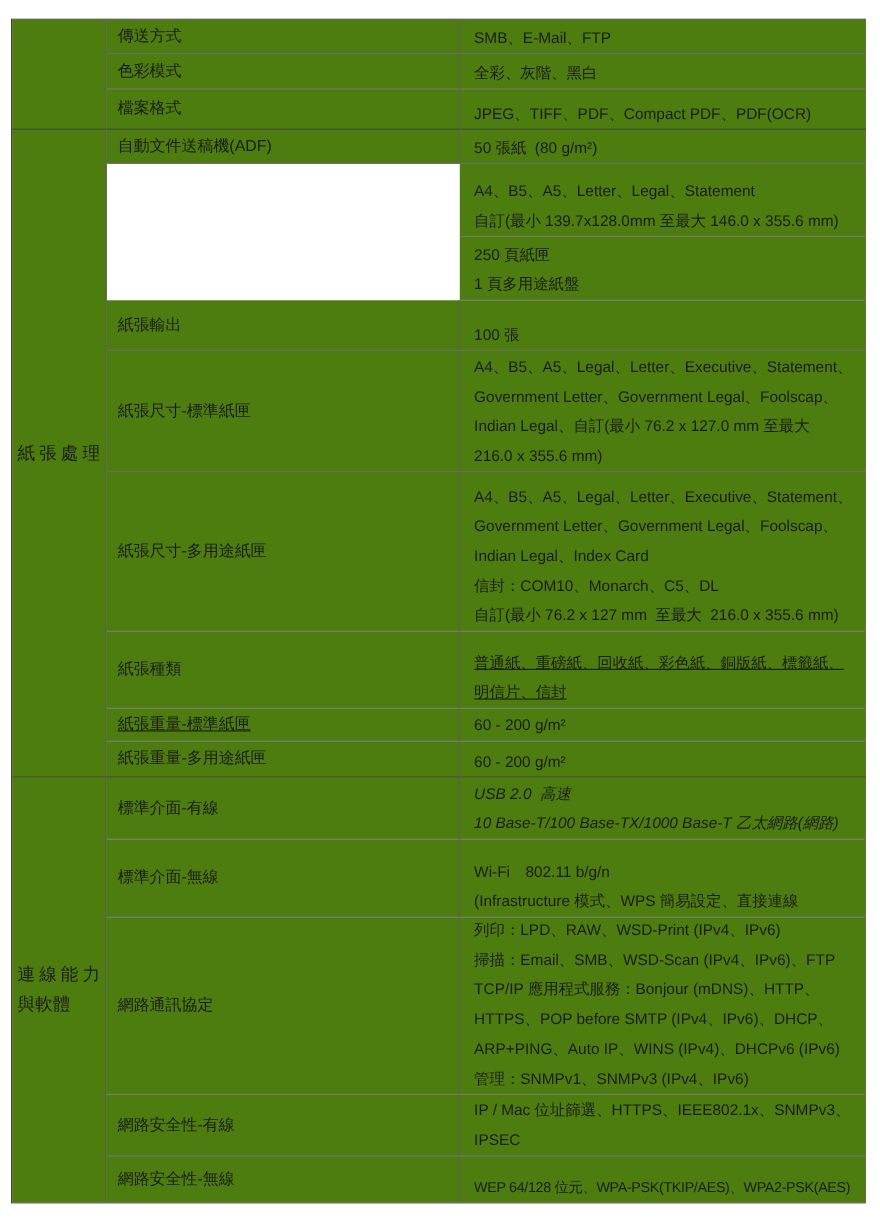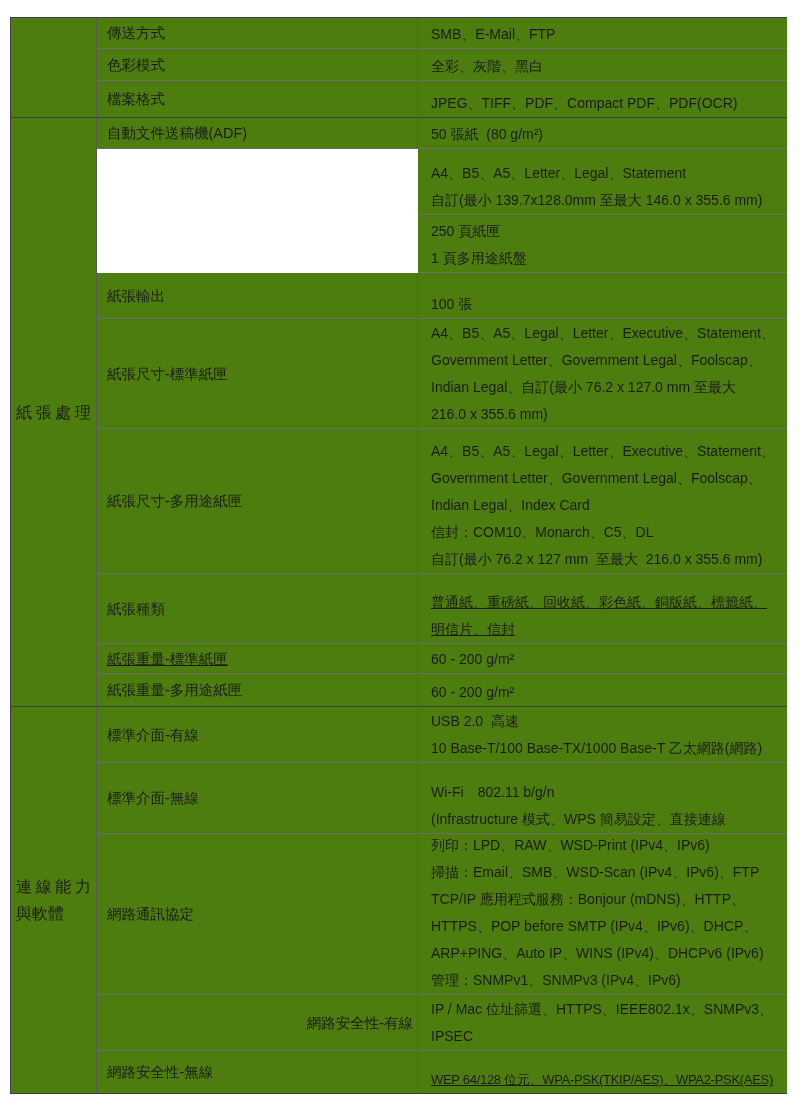--- a/index.html
+++ b/index.html
@@ -47,21 +47,21 @@
   .label-cell { grid-column: 2; padding-left: 10px; padding-right: 4px; }
   .label-text { font-size: 14.5px; line-height: 20px; }
 
   .value-cell { grid-column: 3; padding-left: 13px; padding-right: 2px; align-items: flex-end; }
   .value-text {
     width: 100%;
     font-size: 14px;
     line-height: 27px;
     white-space: pre;
   }
-  .value-compress .value-text { font-size: 13px; letter-spacing: -0.3px; text-decoration: underline; }
+  .value-compress .value-text { font-size: 13px; letter-spacing: -0.3px; }
 </style>
 </head>
 <body>
 
 <div class="page">
   <div class="spec-table">
 
     <div class="cell cat group-sep" style="grid-row: 1 / 4;">
       <span class="cat-text"></span>
     </div>
@@ -156,21 +156,21 @@
     <div class="cell label-cell group-sep" style="grid-row:12;">
         <span class="label-text">紙張重量-多用途紙匣</span>
       </div>
     <div class="cell value-cell col3 group-sep" style="grid-row:12;">
         <span class="value-text">60 - 200 g/m²</span>
       </div>
 
     <div class="cell label-cell" style="grid-row:13;">
         <span class="label-text">標準介面-有線</span>
       </div>
-    <div class="cell value-cell col3" style="grid-row:13;">
+    <div class="cell value-cell col3" style="grid-row:13;font-style:italic;">
         <span class="value-text">USB 2.0  高速
 10 Base-T/100 Base-TX/1000 Base-T 乙太網路(網路)</span>
       </div>
 
     <div class="cell label-cell" style="grid-row:14;">
         <span class="label-text">標準介面-無線</span>
       </div>
     <div class="cell value-cell col3" style="grid-row:14;">
         <span class="value-text">Wi-Fi　802.11 b/g/n
 (Infrastructure 模式、WPS 簡易設定、直接連線</span>
@@ -181,21 +181,21 @@
       </div>
     <div class="cell value-cell col3" style="grid-row:15;">
         <span class="value-text">列印：LPD、RAW、WSD-Print (IPv4、IPv6)
 掃描：Email、SMB、WSD-Scan (IPv4、IPv6)、FTP
 TCP/IP 應用程式服務：Bonjour (mDNS)、HTTP、
 HTTPS、POP before SMTP (IPv4、IPv6)、DHCP、
 ARP+PING、Auto IP、WINS (IPv4)、DHCPv6 (IPv6)
 管理：SNMPv1、SNMPv3 (IPv4、IPv6)</span>
       </div>
 
-    <div class="cell label-cell" style="grid-row:16;justify-content:flex-end;">
+    <div class="cell label-cell" style="grid-row:16;">
         <span class="label-text">網路安全性-有線</span>
       </div>
     <div class="cell value-cell col3" style="grid-row:16;">
         <span class="value-text">IP / Mac 位址篩選、HTTPS、IEEE802.1x、SNMPv3、
 IPSEC</span>
       </div>
 
     <div class="cell label-cell row-last" style="grid-row:17;">
         <span class="label-text">網路安全性-無線</span>
       </div>

